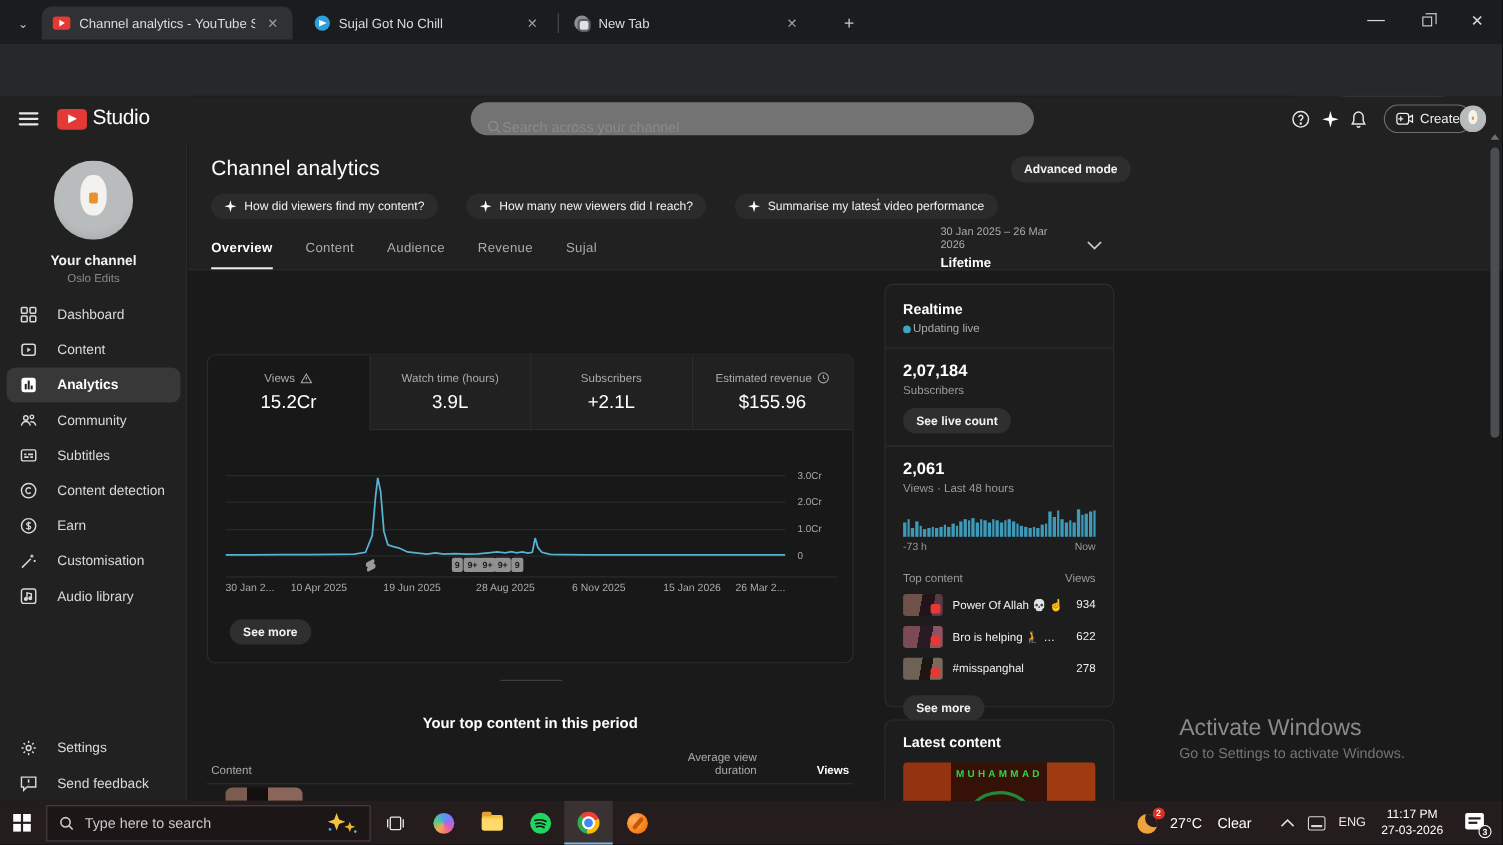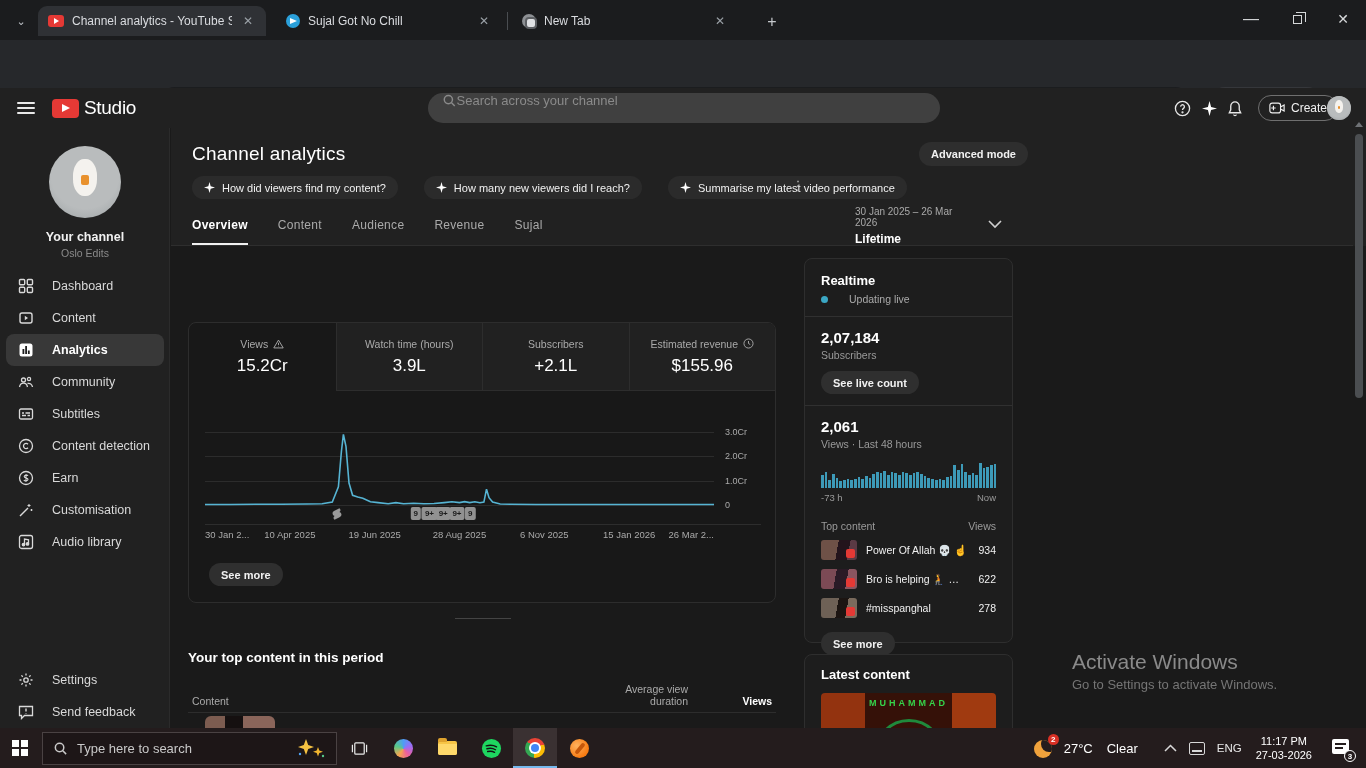--- a/index.html
+++ b/index.html
@@ -38,21 +38,21 @@
   .verify .av{width:22px;height:22px;border-radius:11px;background:#414549;border:1px dashed #5fb4c9;color:#cfd3d7;font-size:11px;display:flex;align-items:center;justify-content:center;margin-right:8px;flex:none}
 
   
   #studiobar{left:0;top:88px;width:1366px;height:40px;background:#212121;display:flex;align-items:center}
   .burger{position:absolute;left:17px;top:14px;width:18px;height:12px;display:flex;flex-direction:column;justify-content:space-between}
   .burger i{height:2px;background:#e8e8e8;border-radius:1px}
   .stlogo{position:absolute;left:52px;top:9px;display:flex;align-items:center}
   .stlogo .tv{width:27px;height:19px;background:#e53935;border-radius:4px;position:relative;margin-right:5px}
   .stlogo .tv::after{content:"";position:absolute;left:10px;top:5px;border-left:8px solid #fff;border-top:4.5px solid transparent;border-bottom:4.5px solid transparent}
   .stlogo .txt{color:#fff;font-size:19px;letter-spacing:-.3px}
-  .stsearch{position:absolute;left:428px;top:93px;width:512px;height:30px;border-radius:15px;background:#404040;display:flex;align-items:flex-start;padding:0 14px}
+  .stsearch{position:absolute;left:428px;top:93px;width:512px;height:30px;border-radius:15px;background:#737373;display:flex;align-items:flex-end;padding:0 14px}
   .stsearch input{background:transparent;border:none;outline:none;color:#ddd;font-size:13px;width:100%;font-family:"Liberation Sans",sans-serif}
   .stsearch input::placeholder{color:#8a8a8a}
   .hdric{position:absolute;top:96px;width:24px;height:24px;display:flex;align-items:center;justify-content:center;color:#e8e8e8}
   .createbtn{position:absolute;left:1258px;top:95px;height:26px;border:1px solid #6f6f6f;border-radius:14px;display:flex;align-items:center;padding:0 10px;color:#f1f1f1;font-size:12px;gap:6px}
   .hdravatar{position:absolute;left:1327px;top:96px;width:24px;height:24px;border-radius:12px;background:#8f8f8f;overflow:hidden}
   .duck{position:relative;width:100%;height:100%;background:radial-gradient(circle at 50% 40%,#b9bcbd 0 60%,#9aa0a2)}
   .duck::before{content:"";position:absolute;left:33%;top:18%;width:34%;height:52%;background:#f4f2ee;border-radius:45%}
   .duck::after{content:"";position:absolute;left:44%;top:40%;width:12%;height:14%;background:#e8912d;border-radius:2px}
 
   
@@ -100,33 +100,33 @@
   .markers{position:absolute;left:16px;top:184px;width:509px;height:14px}
   .marker-badge{position:absolute;transform:translateX(-50%);background:#919191;color:#1b1b1b;font-size:8px;font-weight:bold;line-height:13px;height:13px;padding:0 3px;border-radius:2px}
   .marker-shorts{position:absolute;transform:translateX(-50%);width:14px;height:14px}
   .xticks{position:absolute;left:16px;top:206px;width:509px;height:14px;color:#aaa;font-size:9.5px}
   .xt{position:absolute;white-space:nowrap;transform:translateX(-50%)}
   .xt.first{transform:none}
   .xt.last{transform:translateX(-100%)}
   .pillbtn{background:#2f2f2f;border-radius:12px;color:#f1f1f1;font-size:11px;font-weight:bold;display:inline-flex;align-items:center;padding:0 12px;height:23px}
   .seemore-left{position:absolute;left:20px;top:240px}
   .secdivider{left:455px;top:618px;width:56px;height:1px;background:#444}
-  .topheading{left:188px;top:650px;width:588px;text-align:left;color:#fff;font-size:13.5px;font-weight:bold}
+  .topheading{left:188px;top:650px;width:588px;text-align:center;color:#fff;font-size:13.5px;font-weight:bold}
   .tablehead{left:188px;top:678px;width:588px;height:33px}
   .th-content{position:absolute;left:4px;bottom:4px;color:#aaa;font-size:10.5px}
   .th-avd{position:absolute;right:88px;bottom:4px;width:82px;text-align:right;color:#aaa;font-size:10.5px;line-height:12px}
   .th-views{position:absolute;right:4px;bottom:4px;color:#fff;font-size:10.5px;font-weight:bold}
   .tabledivider{left:188px;top:712px;width:588px;height:1px;background:#2d2d2d}
   .rowpartial{left:205px;top:716px;width:70px;height:12px;border-radius:6px 6px 0 0;background:linear-gradient(90deg,#7c5c50 0 28%,#151010 28% 55%,#8a655a 55%)}
 
   
   .card{background:#1d1d1d;border:1px solid #2e2e2e;border-radius:8px}
   #realtime{left:804px;top:258px;width:209px;height:385px;padding:14px 16px}
   .rt-title{color:#fff;font-size:13px;font-weight:bold}
-  .rt-status{display:flex;align-items:center;gap:21px;margin-top:5px;color:#aaa;font-size:10.5px}
+  .rt-status{display:flex;align-items:center;gap:2px;margin-top:5px;color:#aaa;font-size:10.5px}
   .livedot{width:7px;height:7px;border-radius:4px;background:#3ba7c4}
   .rt-hr{height:1px;background:#303030;margin:11px -16px 0 -16px}
   .rt-big{color:#fff;font-size:15px;font-weight:bold;margin-top:12px}
   .rt-sub{color:#9a9a9a;font-size:10.5px;margin-top:3px}
   .rt-btn{margin-top:10px}
   .rt-bars{display:flex;align-items:flex-end;gap:1px;height:26px;margin-top:12px}
   .rtbar{flex:1;background:#3d9ab8}
   .rt-axis{display:flex;justify-content:space-between;color:#9a9a9a;font-size:9.5px;margin-top:4px}
   .rt-tophdr{display:flex;justify-content:space-between;color:#9a9a9a;font-size:10.5px;margin-top:17px}
   .rt-row{display:flex;align-items:center;gap:9px;margin-top:7px;height:22px}

